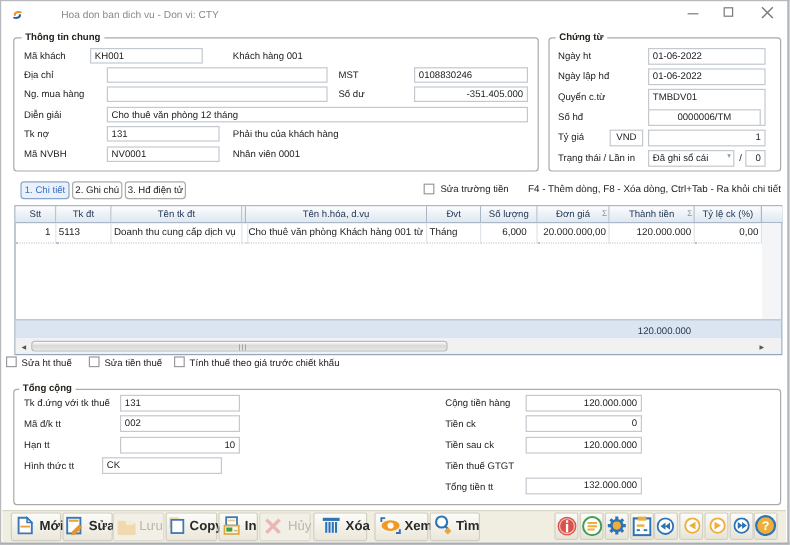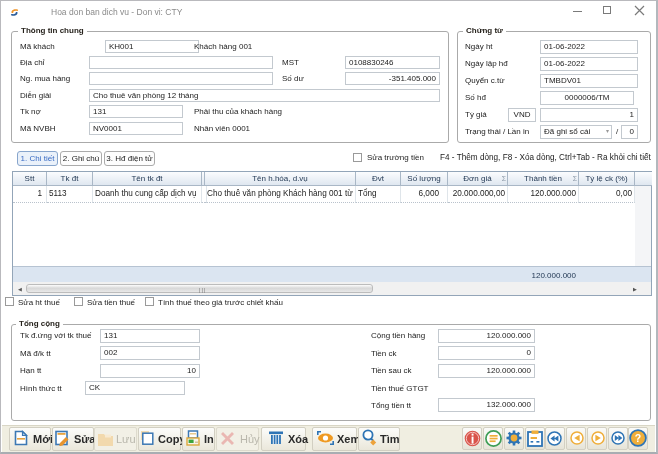--- a/index.html
+++ b/index.html
@@ -51,21 +51,21 @@
   <div id="title">Hoa don ban dich vu - Don vi: CTY</div>
   <div style="position:absolute;left:572px;top:10px;width:9px;height:1.4px;background:#7a7a7a"></div>
   <div style="position:absolute;left:602px;top:5px;width:8px;height:8px;border:1.2px solid #7a7a7a"></div>
   <svg width="11" height="11" style="left:633px;top:4px" viewBox="0 0 11 11">
       <path d="M1 1 L10 10 M10 1 L1 10" stroke="#7a7a7a" stroke-width="1.2"></path>
     </svg>
 
   <div class="gb" style="left:10px;top:30px;width:438px;height:112px"></div>
   <div class="gl" style="left:17px;top:25px">Thông tin chung</div>
   <div class="lbl" style="left:19px;top:41px">Mã khách</div>
-  <div class="inp" style="left:104px;top:39px;width:94px;height:13px">KH001</div>
+  <div class="inp" style="left:74px;top:39px;width:94px;height:13px">KH001</div>
   <div class="lbl" style="left:193px;top:41px">Khách hàng 001</div>
   <div class="lbl" style="left:19px;top:57px">Địa chỉ</div>
   <div class="inp" style="left:88px;top:55px;width:184px;height:13px"></div>
   <div class="lbl" style="left:281px;top:57px">MST</div>
   <div class="inp" style="left:344px;top:55px;width:95px;height:13px">0108830246</div>
   <div class="lbl" style="left:19px;top:73px">Ng. mua hàng</div>
   <div class="inp" style="left:88px;top:71px;width:184px;height:13px"></div>
   <div class="lbl" style="left:281px;top:73px">Số dư</div>
   <div class="inp r" style="left:344px;top:71px;width:95px;height:13px">-351.405.000</div>
   <div class="lbl" style="left:19px;top:90px">Diễn giải</div>
@@ -77,21 +77,21 @@
   <div class="inp" style="left:88px;top:121px;width:94px;height:13px">NV0001</div>
   <div class="lbl" style="left:193px;top:123px">Nhân viên 0001</div>
 
   <div class="gb" style="left:456px;top:30px;width:194px;height:112px"></div>
   <div class="gl" style="left:462px;top:25px">Chứng từ</div>
   <div class="lbl" style="left:464px;top:41px">Ngày ht</div>
   <div class="inp" style="left:539px;top:39px;width:98px;height:14px">01-06-2022</div>
   <div class="lbl" style="left:464px;top:58px">Ngày lập hđ</div>
   <div class="inp" style="left:539px;top:56px;width:98px;height:14px">01-06-2022</div>
   <div class="lbl" style="left:464px;top:75px">Quyển c.từ</div>
-  <div class="inp" style="left:539px;top:73px;width:98px;height:14px">TMBDV01</div>
+  <div class="inp" style="left:539px;top:73px;width:98px;height:31px">TMBDV01</div>
   <div class="lbl" style="left:464px;top:92px">Số hđ</div>
   <div class="inp c" style="left:539px;top:90px;width:94px;height:14px">0000006/TM</div>
   <div class="lbl" style="left:464px;top:109px">Tỷ giá</div>
   <div class="inp c" style="left:507px;top:107px;width:28px;height:14px">VND</div>
   <div class="inp r" style="left:539px;top:107px;width:98px;height:14px">1</div>
   <div class="lbl" style="left:464px;top:126px">Trạng thái / Lần in</div>
   <div class="inp" style="left:539px;top:124px;width:72px;height:14px">Đã ghi sổ cái<span style="position:absolute;right:2px;top:0;color:#999;font-size:6px">▾</span></div>
   <div class="lbl" style="left:615px;top:126px">/</div>
   <div class="inp r" style="left:620px;top:124px;width:17px;height:14px">0</div>
 
@@ -113,21 +113,21 @@
     <div class="th" style="left:435px;width:60px">Đơn giá<span style="position:absolute;right:1px;top:0;color:#8a97a5;font-size:7px">Σ</span></div>
     <div class="th" style="left:495px;width:71px">Thành tiền<span style="position:absolute;right:1px;top:0;color:#8a97a5;font-size:7px">Σ</span></div>
     <div class="th" style="left:566px;width:56px">Tỷ lệ ck (%)</div>
     <div class="th" style="left:622px;width:17px;border-right:none"></div>
 
     <div class="td r" style="left:0;width:34px;padding-right:4px">1</div>
     <div class="td" style="left:34px;width:46px">5113</div>
     <div class="td" style="left:80px;width:109px">Doanh thu cung cấp dịch vụ</div>
     <div class="td" style="left:189px;width:3px"></div>
     <div class="td" style="left:192px;width:151px">Cho thuê văn phòng Khách hàng 001 từ 0</div>
-    <div class="td" style="left:343px;width:45px">Tổng</div>
+    <div class="td" style="left:343px;width:45px">Tháng</div>
     <div class="td r" style="left:388px;width:47px;padding-right:8px">6,000</div>
     <div class="td r" style="left:435px;width:60px">20.000.000,00</div>
     <div class="td r" style="left:495px;width:71px">120.000.000</div>
     <div class="td r" style="left:566px;width:56px">0,00</div>
     <div style="position:absolute;left:622px;top:14px;width:16px;height:82px;background:#f4f5f7"></div>
 
     <div style="position:absolute;left:0;bottom:13px;width:638px;height:16px;background:#dbe5f1;border-top:1px solid #b6c3d2;">
       <div style="position:absolute;left:495px;width:68px;top:4px;text-align:right;font-size:8px;color:#1e3450">120.000.000</div>
     </div>
     <div style="position:absolute;left:0;bottom:0;width:638px;height:13px;background:#f1f1f1;">

